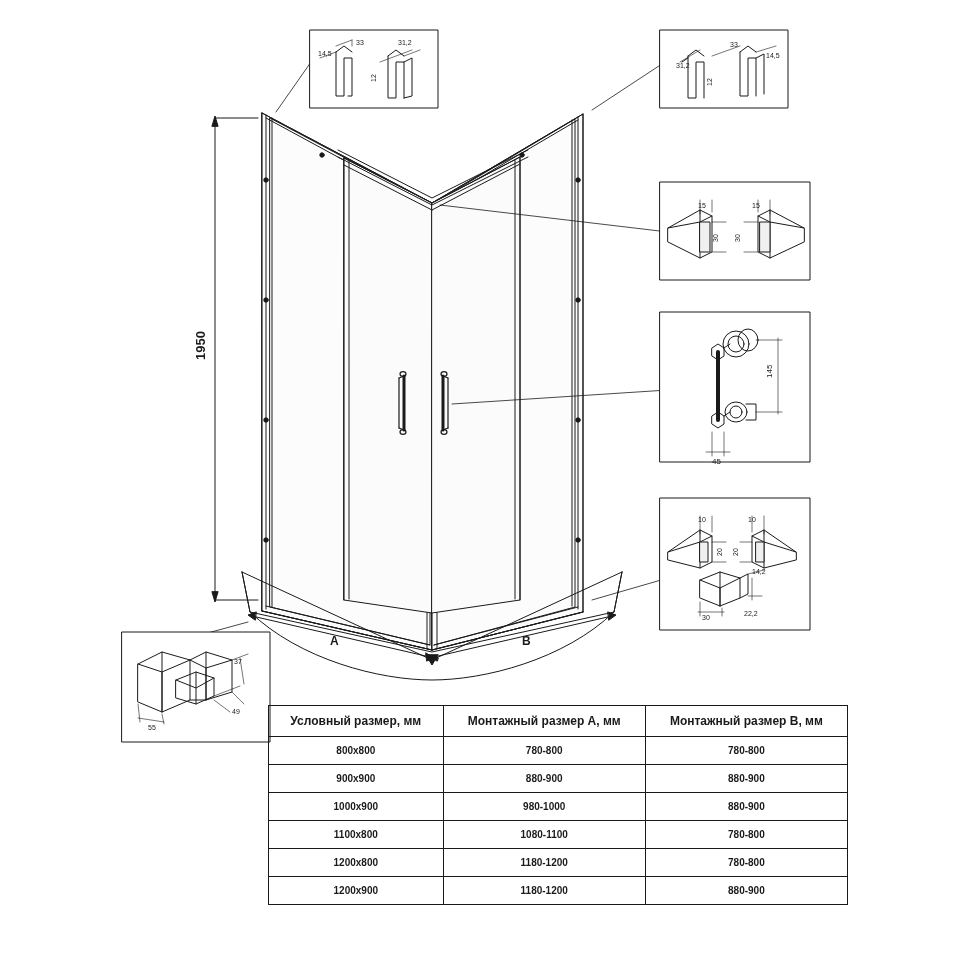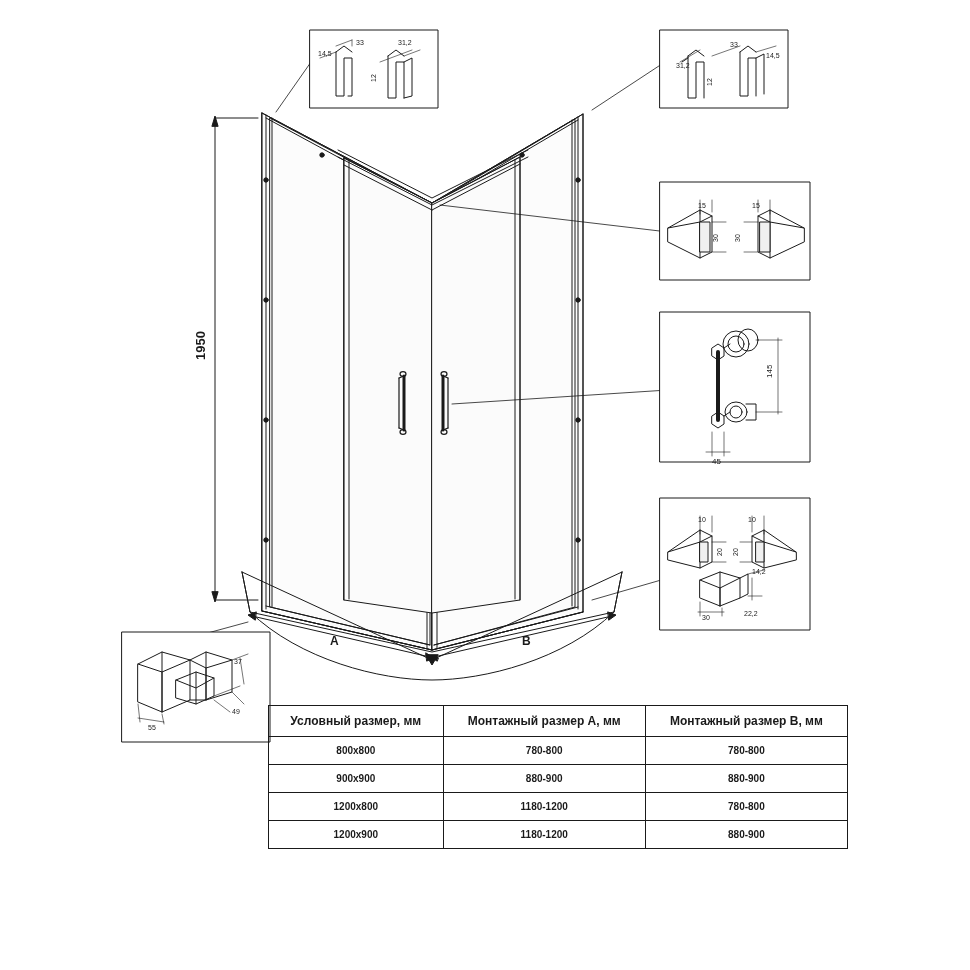--- a/index.html
+++ b/index.html
@@ -318,20 +318,30 @@
           <td>800х800</td>
           <td>780-800</td>
           <td>780-800</td>
         </tr>
         <tr>
           <td>900х900</td>
           <td>880-900</td>
           <td>880-900</td>
         </tr>
         <tr>
+          <td>1000х900</td>
+          <td>980-1000</td>
+          <td>880-900</td>
+        </tr>
+        <tr>
+          <td>1100х800</td>
+          <td>1080-1100</td>
+          <td>780-800</td>
+        </tr>
+        <tr>
           <td>1200х800</td>
           <td>1180-1200</td>
           <td>780-800</td>
         </tr>
         <tr>
           <td>1200х900</td>
           <td>1180-1200</td>
           <td>880-900</td>
         </tr>
       </tbody>

